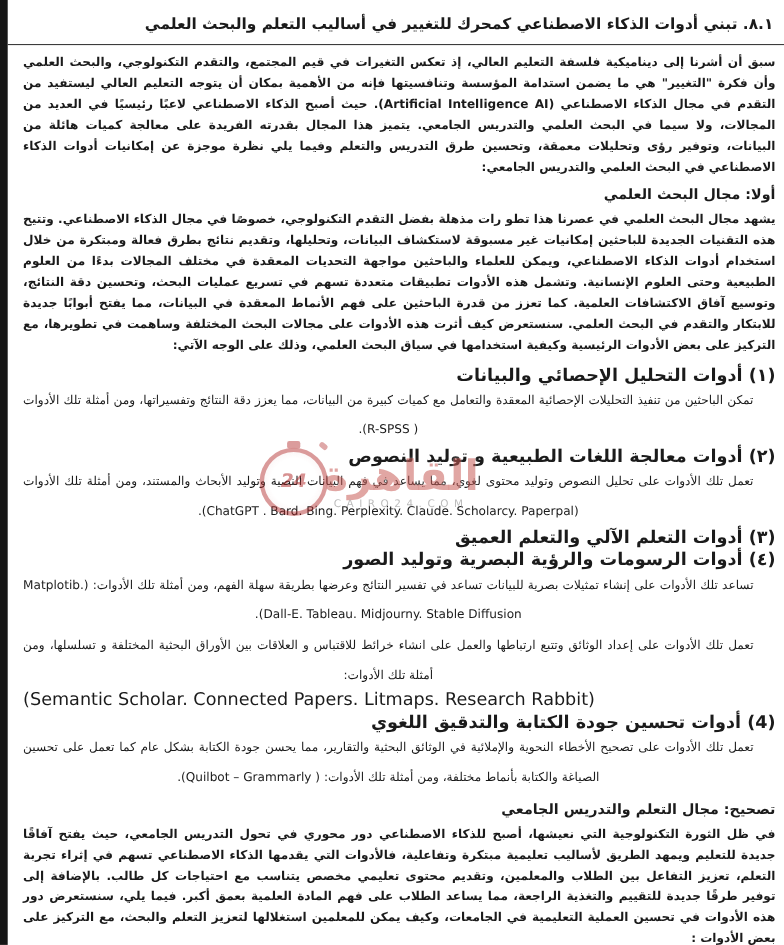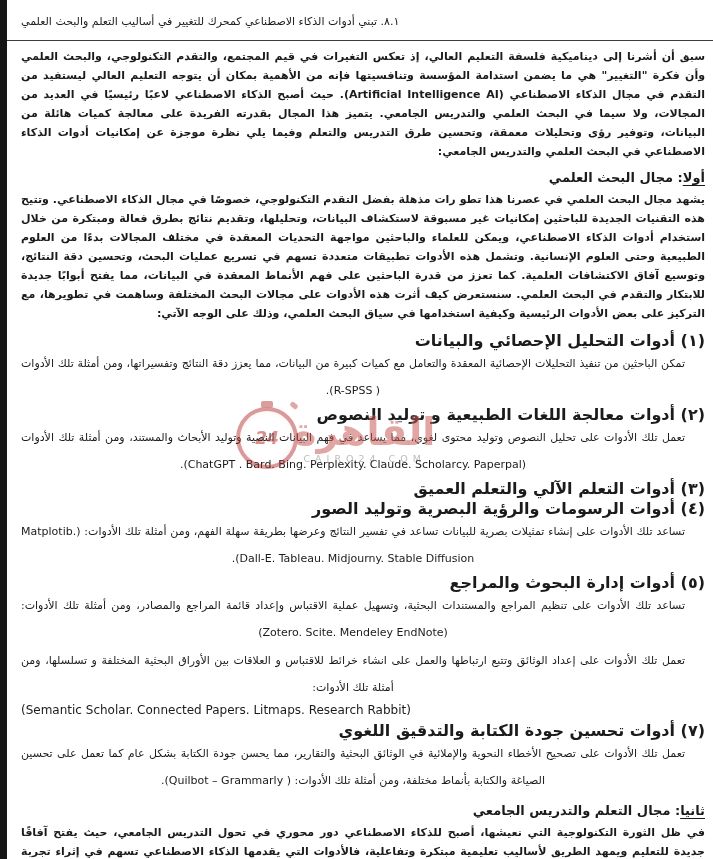--- a/index.html
+++ b/index.html
@@ -3,38 +3,38 @@
 <meta charset="utf-8">
 <style>
   html,body{margin:0;padding:0;}
   body{
     width:713px;height:859px;background:#ffffff;overflow:hidden;position:relative;
     font-family:"DejaVu Sans",sans-serif;color:#1b1b1b;direction:rtl;
   }
   .scan-bar{position:absolute;left:0;top:0;width:7px;height:859px;background:#161616;}
   .content{position:absolute;top:0;left:7px;right:0;padding:6px 8px 0 14px;box-sizing:border-box;}
   .doc-title{
-    font-size:11px;font-weight:normal;text-align:left;margin:6px 2px 8px 0;line-height:20px;
+    font-size:14px;font-weight:bold;text-align:right;margin:6px 2px 8px 0;line-height:20px;
   }
   .title-rule{border:none;border-top:1.4px solid #3c3c3c;margin:0 -8px 7px -14px;}
   .para{
     font-size:11px;line-height:18.9px;text-align:justify;margin:2px 0 7px 0;font-weight:bold;
   }
   .sec-heading{
     font-size:13px;font-weight:bold;margin:7px 0 4px 0;line-height:19px;
   }
-  .u{text-decoration:underline;text-underline-offset:3px;}
+  .u{text-underline-offset:3px;}
   .item{margin:0 0 1px 0;}
   .item-heading{font-size:16px;font-weight:bold;line-height:19px;}
   .item-body{
     font-size:11px;line-height:27px;text-align:justify;text-align-last:center;
     padding-right:20px;
   }
   .tools-ltr{
-    direction:ltr;text-align:left;font-size:12px;line-height:18.9px;
+    direction:ltr;text-align:left;font-size:16px;line-height:18.9px;
   }
   
   .watermark{
     position:absolute;left:236px;top:401px;width:264px;height:74px;
     display:flex;align-items:center;direction:ltr;pointer-events:none;opacity:0.55;z-index:5;
   }
   .wm-clock{
     width:54px;height:54px;border:4px solid rgba(178,44,44,.85);border-radius:50%;
     position:relative;display:flex;align-items:center;justify-content:center;flex:0 0 auto;
     background:radial-gradient(circle, rgba(255,255,255,0) 55%, rgba(178,44,44,.18) 100%);
@@ -87,36 +87,32 @@
 
   <div class="item">
     <div class="item-heading">(٣) أدوات التعلم الآلي والتعلم العميق</div>
   </div>
 
   <div class="item">
     <div class="item-heading">(٤) أدوات الرسومات والرؤية البصرية وتوليد الصور</div>
     <div class="item-body">تساعد تلك الأدوات على إنشاء تمثيلات بصرية للبيانات تساعد في تفسير النتائج وعرضها بطريقة سهلة الفهم، ومن أمثلة تلك الأدوات: (Matplotib. Dall-E. Tableau. Midjourny. Stable Diffusion).</div>
   </div>
 
-  <div class="item">
-    <div class="item-heading">(٥) أدوات إدارة البحوث والمراجع</div>
-    <div class="item-body">تساعد تلك الأدوات على تنظيم المراجع والمستندات البحثية، وتسهيل عملية الاقتباس وإعداد قائمة المراجع والمصادر، ومن أمثلة تلك الأدوات: (Zotero. Scite.  Mendeley EndNote)</div>
-  </div>
 
   <div class="item">
     <div class="item-body">تعمل تلك الأدوات على إعداد الوثائق وتتبع ارتباطها والعمل على انشاء خرائط للاقتباس و العلاقات بين الأوراق البحثية المختلفة و تسلسلها، ومن أمثلة تلك الأدوات:</div>
     <div class="tools-ltr">(Semantic Scholar. Connected Papers. Litmaps. Research Rabbit)</div>
   </div>
 
   <div class="item">
-    <div class="item-heading">(٧) أدوات تحسين جودة الكتابة والتدقيق اللغوي</div>
+    <div class="item-heading">(4) أدوات تحسين جودة الكتابة والتدقيق اللغوي</div>
     <div class="item-body">تعمل تلك الأدوات على تصحيح الأخطاء النحوية والإملائية في الوثائق البحثية والتقارير، مما يحسن جودة الكتابة بشكل عام كما تعمل على تحسين الصياغة والكتابة بأنماط مختلفة، ومن أمثلة تلك الأدوات: ( Quilbot – Grammarly).</div>
   </div>
 
-  <h2 class="sec-heading"><span class="u">ثانيا</span><span>: مجال التعلم والتدريس الجامعي</span></h2>
+  <h2 class="sec-heading"><span class="u">تصحيح</span><span>: مجال التعلم والتدريس الجامعي</span></h2>
 
   <p class="para">في ظل الثورة التكنولوجية التي نعيشها، أصبح للذكاء الاصطناعي دور محوري في تحول التدريس الجامعي، حيث يفتح آفاقًا جديدة للتعليم ويمهد الطريق لأساليب تعليمية مبتكرة وتفاعلية، فالأدوات التي يقدمها الذكاء الاصطناعي تسهم في إثراء تجربة التعلم، تعزيز التفاعل بين الطلاب والمعلمين، وتقديم محتوى تعليمي مخصص يتناسب مع احتياجات كل طالب. بالإضافة إلى توفير طرقًا جديدة للتقييم والتغذية الراجعة، مما يساعد الطلاب على فهم المادة العلمية بعمق أكبر. فيما يلي، سنستعرض دور هذه الأدوات في تحسين العملية التعليمية في الجامعات، وكيف يمكن للمعلمين استغلالها لتعزيز التعلم والبحث، مع التركيز على بعض الأدوات :</p>
 
 </div>
 
 <div class="watermark">
   <div class="wm-clock">
     <span class="wm-badge">24</span>
   </div>
   <div class="wm-text">

